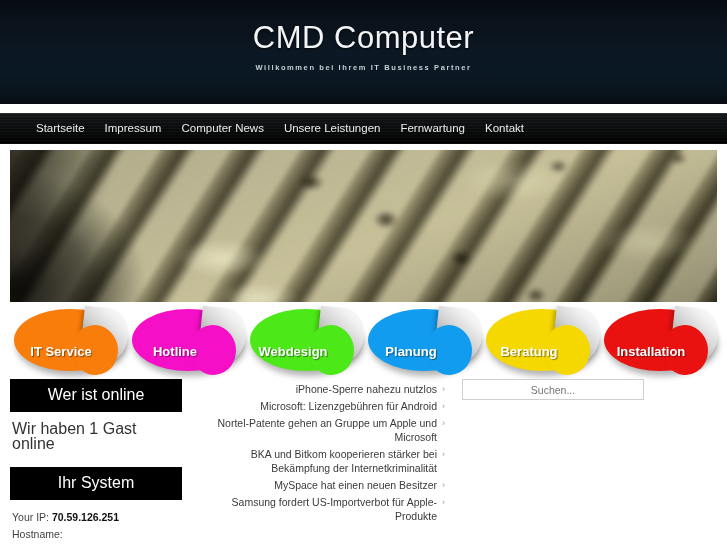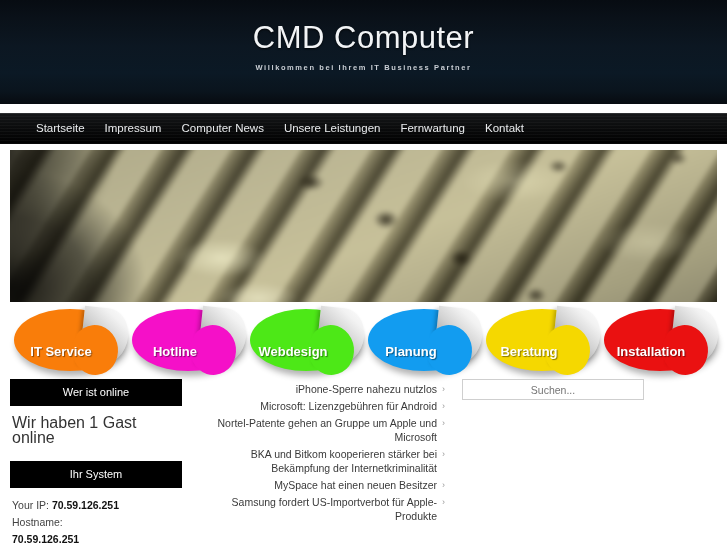--- a/index.html
+++ b/index.html
@@ -180,21 +180,21 @@
     display: flex;
     align-items: flex-start;
   }
   .col-left { width: 172px; flex: 0 0 172px; }
   .col-mid  { width: 255px; flex: 0 0 255px; padding-left: 8px; }
   .col-right { flex: 1 1 auto; padding-left: 17px; }
 
   .panel-head {
     background: #000000;
     color: #ffffff;
-    font-size: 11px;
+    font-size: 16px;
     text-align: center;
     padding: 7px 0 8px 0;
     margin-bottom: 9px;
   }
   .panel-text {
     font-size: 16px;
     color: #333;
     line-height: 15px;
     margin: 0 0 16px 2px;
   }

